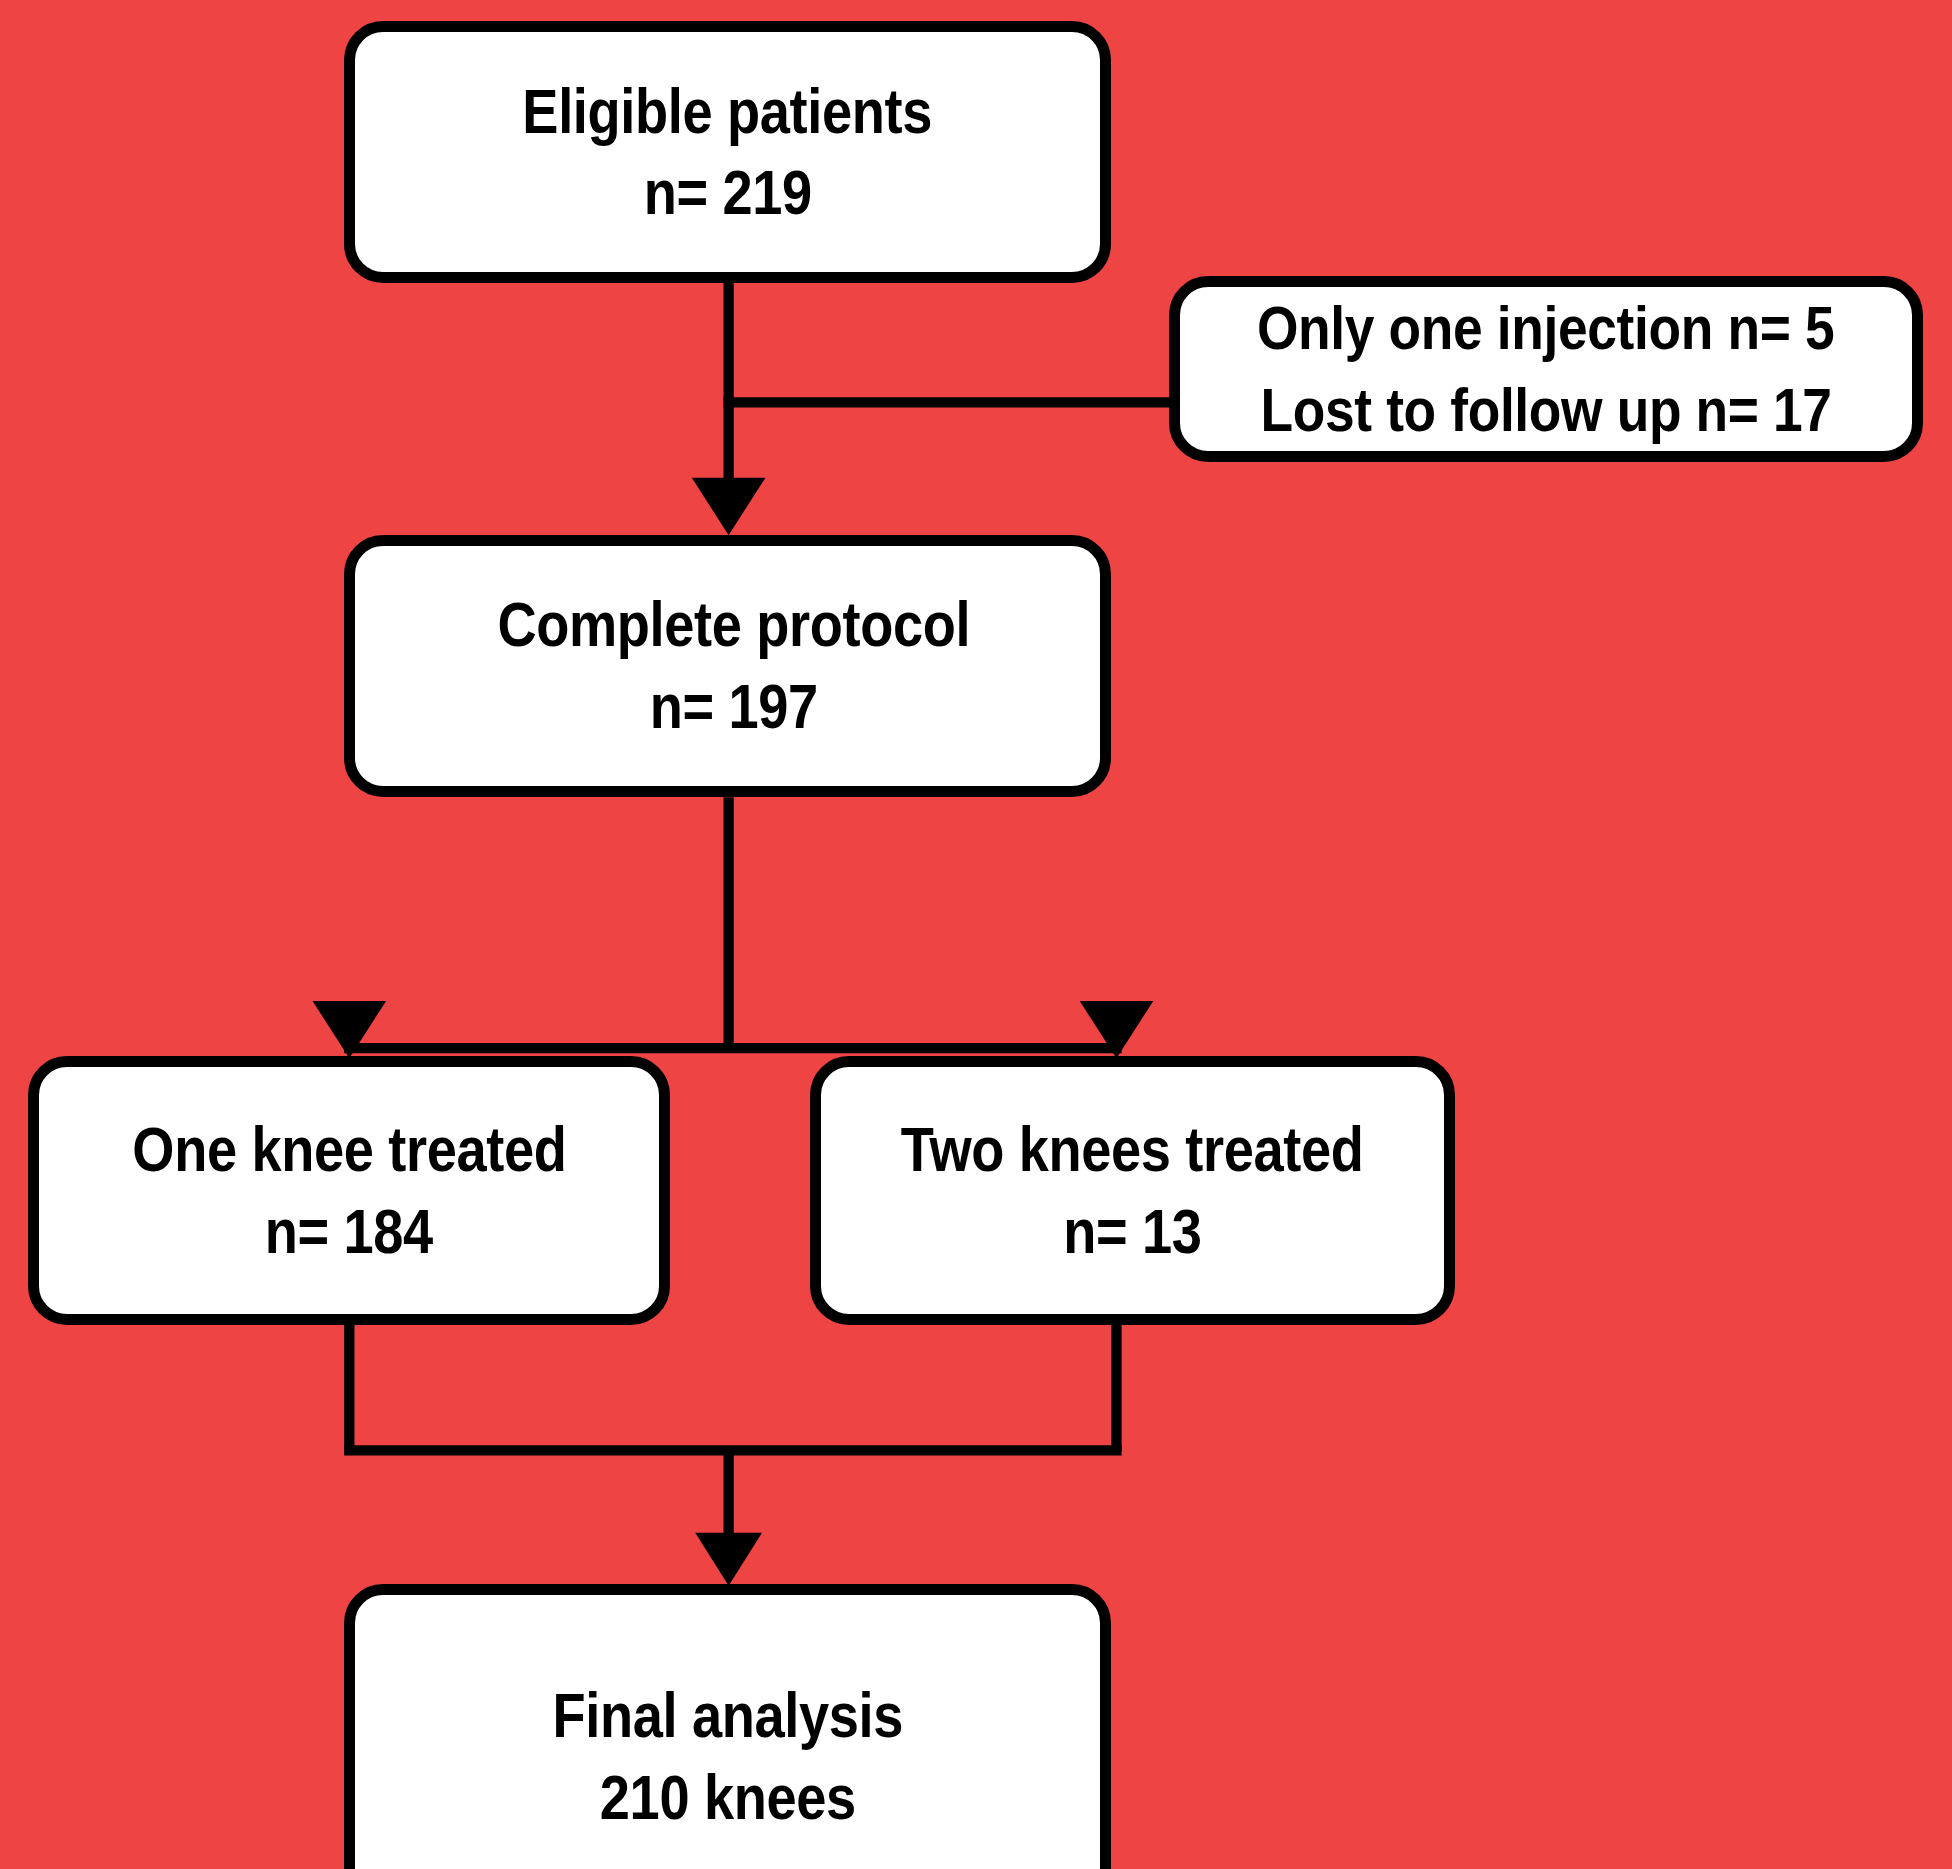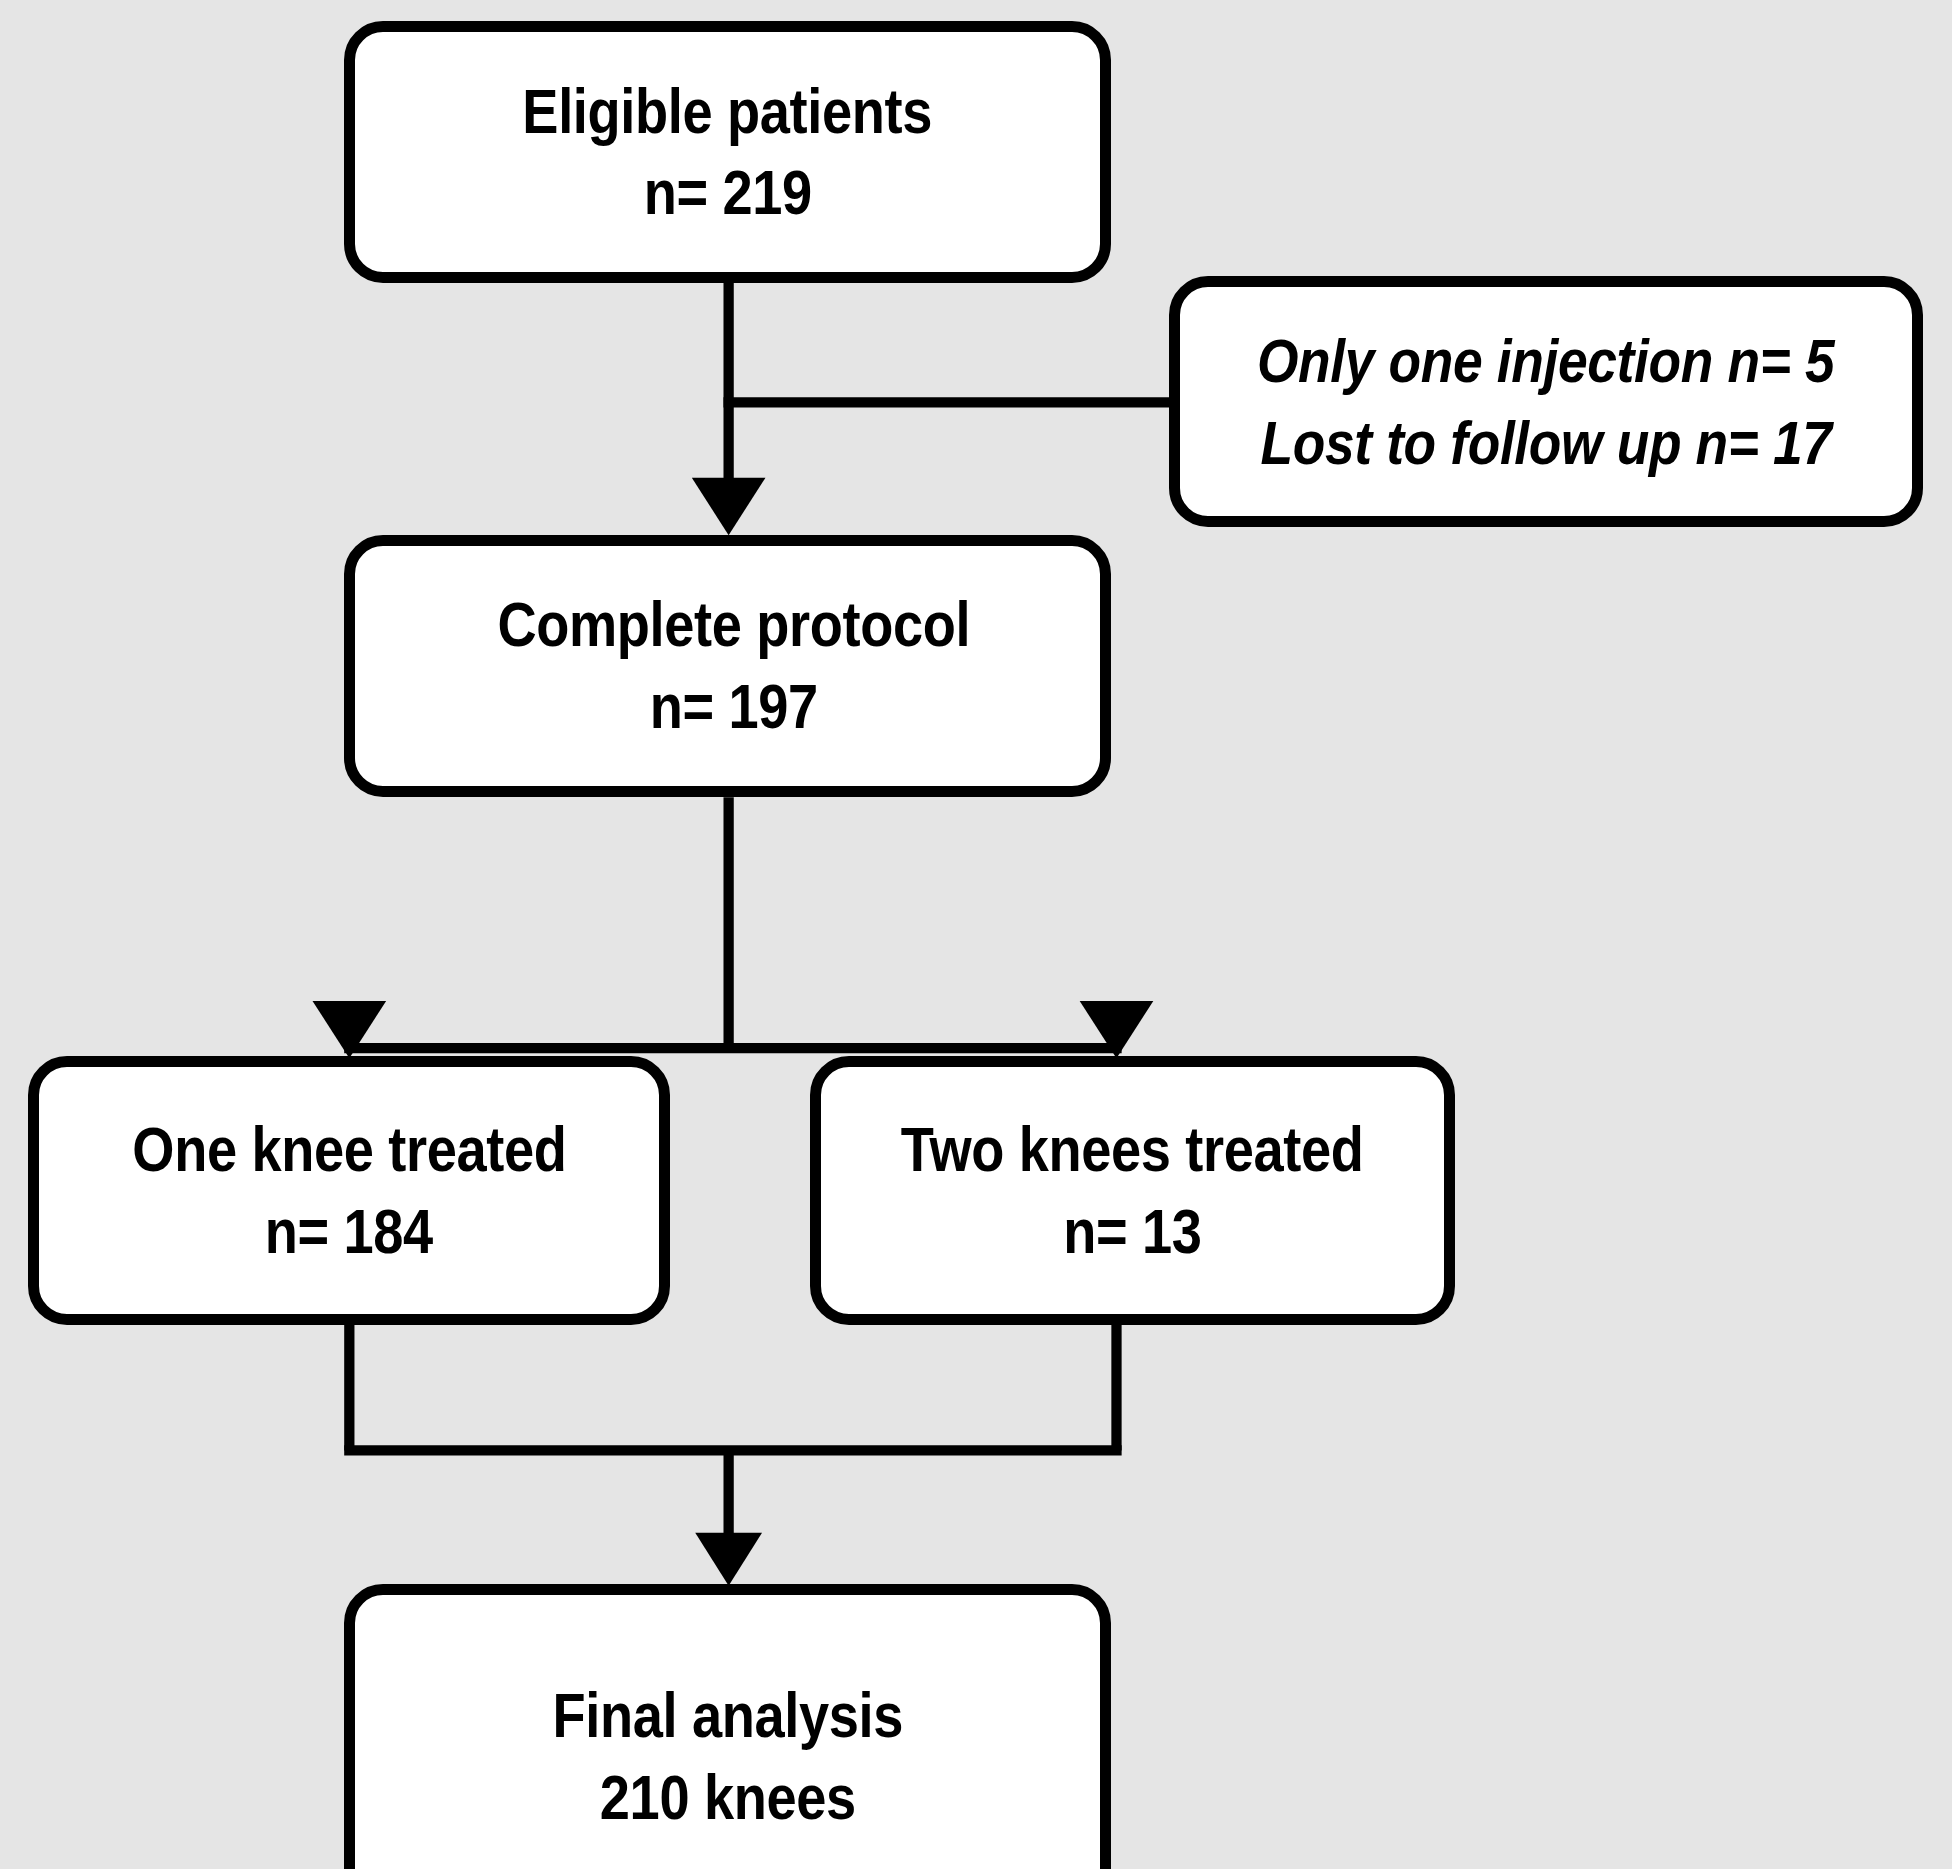--- a/index.html
+++ b/index.html
@@ -8,21 +8,21 @@
     padding: 0;
     background: #ffffff;
   }
   body {
     font-family: "Liberation Sans", "DejaVu Sans", sans-serif;
   }
   #canvas {
     position: relative;
     width: 1953px;
     height: 1870px;
-    background: #e5e5e5;
+    background: #ef4444;
     overflow: hidden;
   }
   .flow-svg {
     position: absolute;
     left: 0;
     top: 0;
     width: 1953px;
     height: 1870px;
     display: block;
   }
@@ -45,21 +45,21 @@
     font-weight: bold;
     font-size: 63px;
     line-height: 1.30;
     letter-spacing: -0.4px;
     white-space: nowrap;
     transform: scaleX(0.86);
     transform-origin: center center;
   }
   
   #node-eligible      { left: 344px;  top: 21.4px;   width: 767px; height: 262px; }
-  #node-exclusions    { left: 1169px; top: 276px;  width: 754px; height: 251px; font-style: italic; }
+  #node-exclusions    { left: 1169px; top: 276px;  width: 754px; height: 186px; }
   #node-complete      { left: 344px;  top: 535px;  width: 767px; height: 262px; padding-left: 12px; }
   #node-one-knee      { left: 28px;   top: 1056px; width: 642px; height: 269px; justify-content: center; }
   #node-two-knees     { left: 786px;  top: 1056px; width: 645px; height: 269px; margin-left: 24px; }
   #node-final         { left: 344px;  top: 1584px; width: 767px; height: 346px; }
 
   #node-exclusions .line { font-size: 62px; line-height: 1.32; }
 </style>
 </head>
 <body>
 

